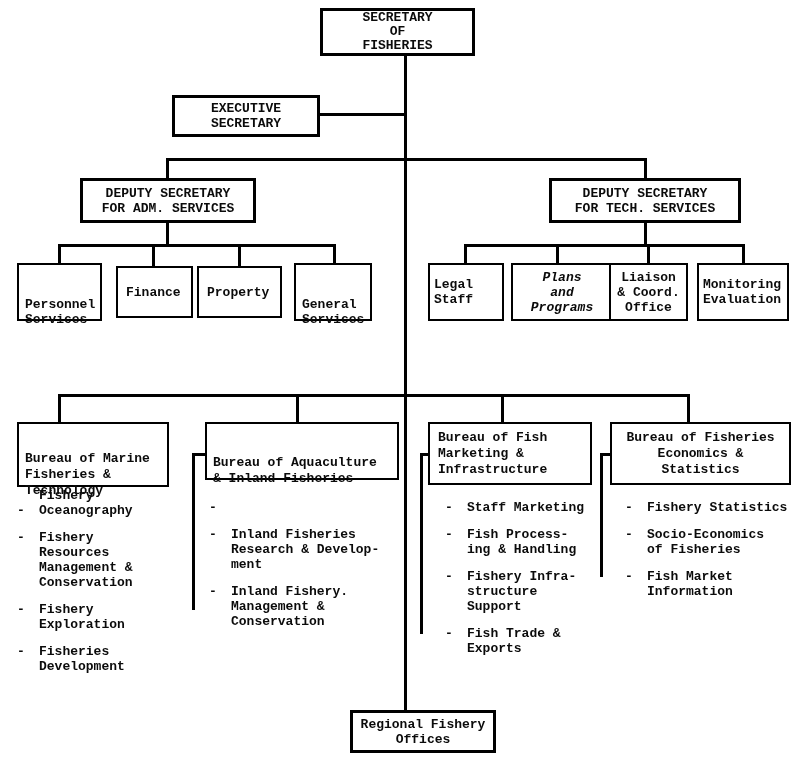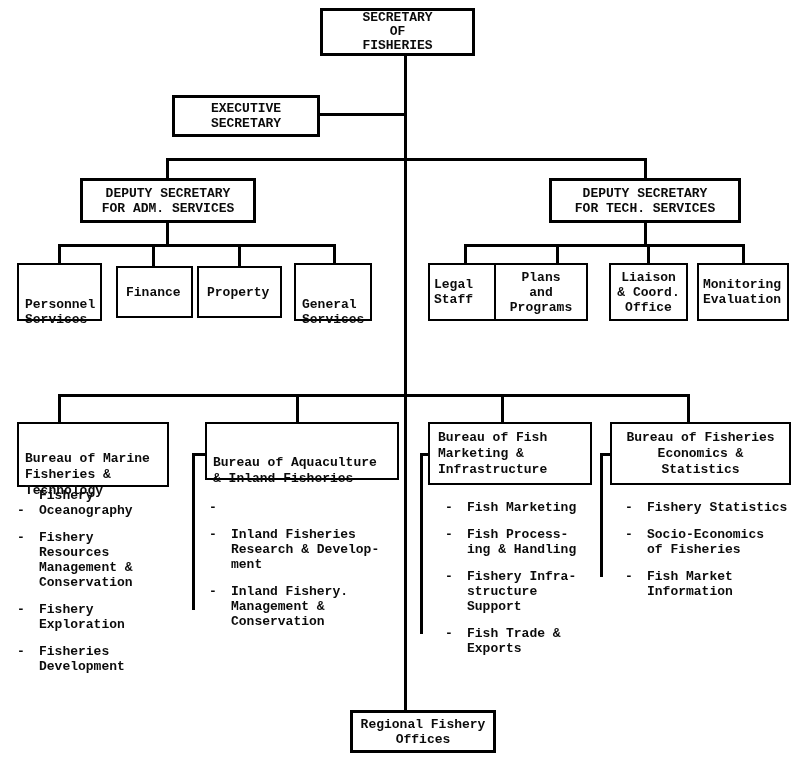--- a/index.html
+++ b/index.html
@@ -99,21 +99,21 @@
   </div>
   <div class="box p6" style="left:294px;top:263px;width:78px;height:58px;">
     <span>General
 Services</span>
   </div>
 
   <div class="box p14" style="left:428px;top:263px;width:76px;height:58px;">
     <span>Legal
 Staff</span>
   </div>
-  <div class="box center" style="left:494px;top:263px;width:94px;height:58px;">
+  <div class="box center" style="left:511px;top:263px;width:102px;height:58px;font-style:italic;">
     <span>Plans
 and
 Programs</span>
   </div>
   <div class="box center" style="left:609px;top:263px;width:79px;height:58px;">
     <span>Liaison
 &amp; Coord.
 Office</span>
   </div>
   <div class="box" style="left:697px;top:263px;width:92px;height:58px;">
@@ -180,21 +180,21 @@
       <span class="dash">-</span>
       <span class="li-text">Inland Fishery.
 Management &amp;
 Conservation</span>
     </div>
   </div>
 
   <div class="list" style="left:445px;top:500px;width:150px;">
     <div class="li">
       <span class="dash">-</span>
-      <span class="li-text">Fish Marketing</span>
+      <span class="li-text">Staff Marketing</span>
     </div>
     <div class="li">
       <span class="dash">-</span>
       <span class="li-text">Fish Process-
 ing &amp; Handling</span>
     </div>
     <div class="li">
       <span class="dash">-</span>
       <span class="li-text">Fishery Infra-
 structure

